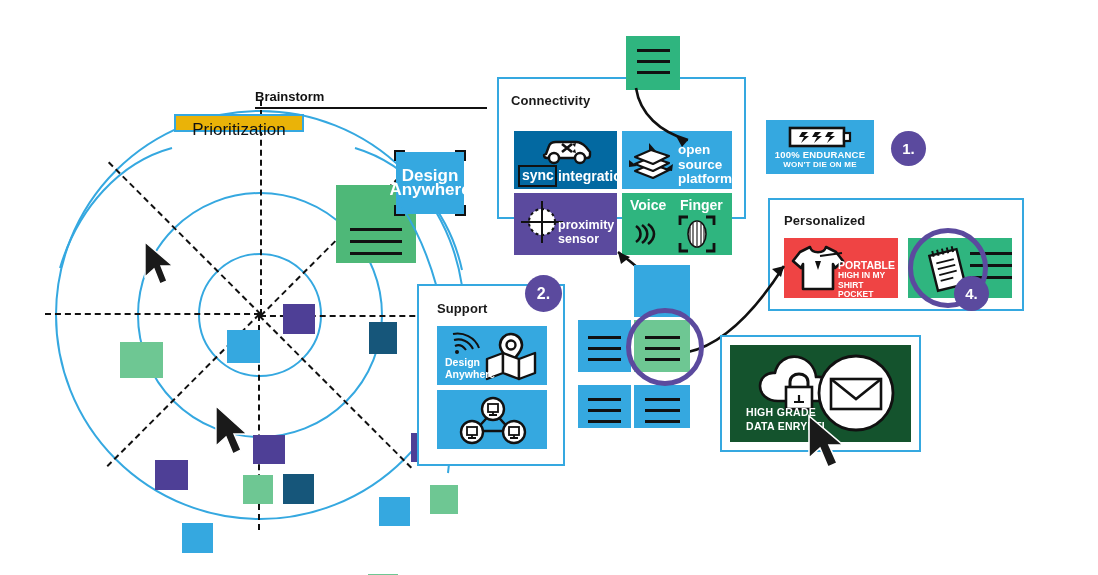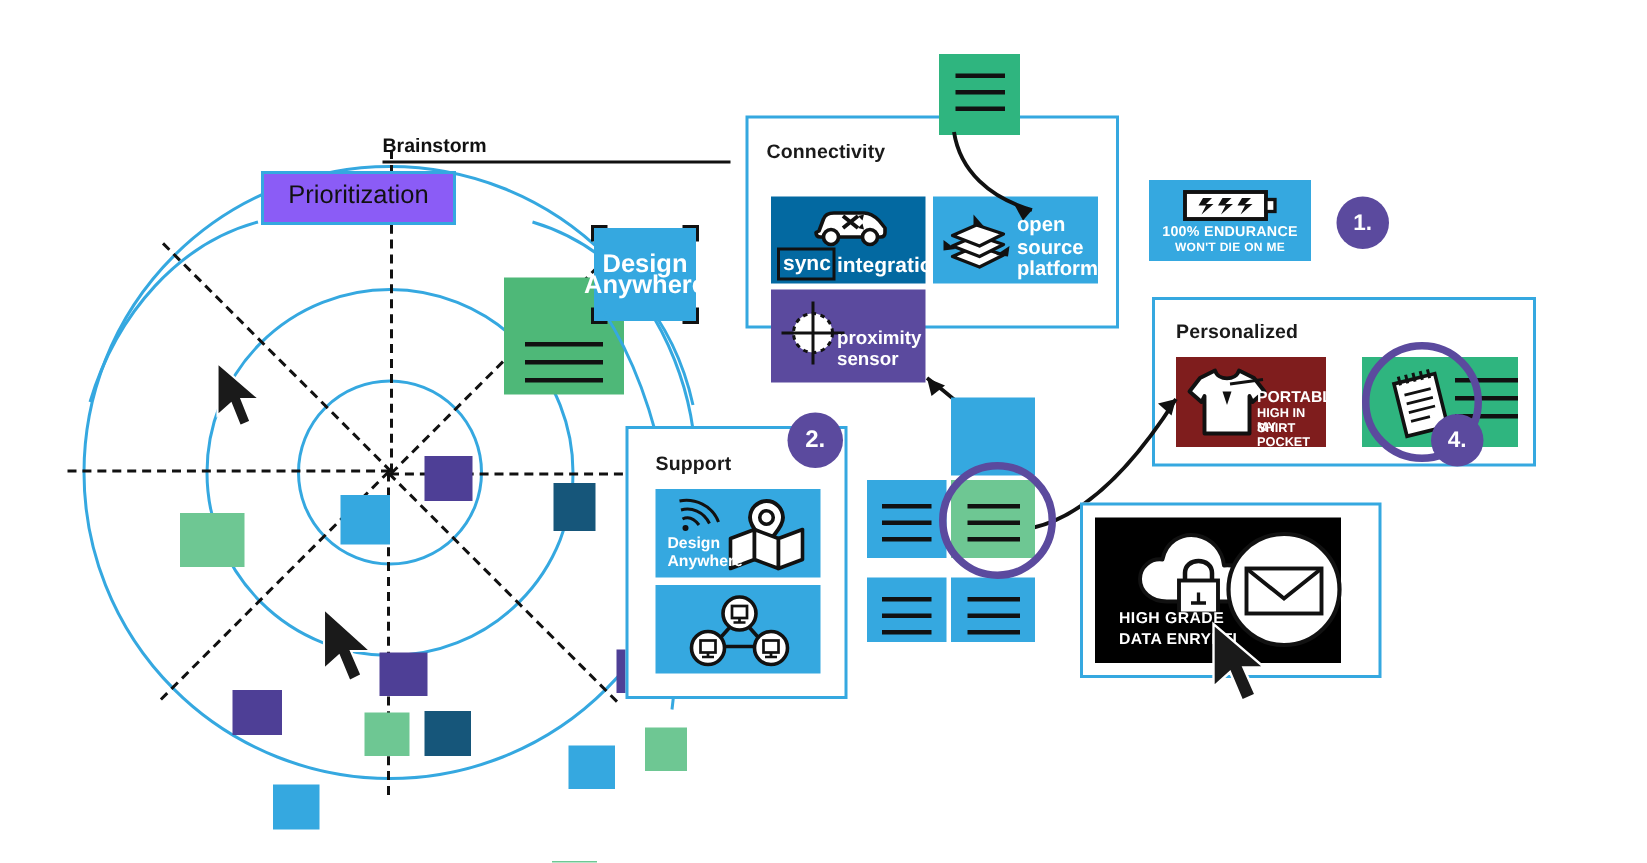--- a/index.html
+++ b/index.html
@@ -15,21 +15,21 @@
   
   #radar{position:absolute;left:55px;top:110px;width:410px;height:430px;}
   .ring{position:absolute;border:2px solid #35a8e0;border-radius:50%;box-sizing:border-box;}
   .spoke{position:absolute;border-top:2px dashed #111;transform-origin:0 0;height:0;}
 
   .sticky{position:absolute;}
 
   
   #brainstorm-label{position:absolute;left:255px;top:89px;font-size:13px;font-weight:bold;color:#111;}
   #brainstorm-rule{position:absolute;left:255px;top:107px;width:232px;height:0;border-top:2px solid #111;}
-  #prioritization-box{position:absolute;left:174px;top:114px;width:130px;height:36px;border:2px solid #35a8e0;background:#8b5cf6;box-sizing:border-box;}
+  #prioritization-box{position:absolute;left:174px;top:114px;width:130px;height:18px;border:2px solid #35a8e0;background:#eab308;box-sizing:border-box;}
   #prioritization-box span{display:block;text-align:center;line-height:27px;font-size:17px;color:#111;}
 
   
   #design-thinking{position:absolute;left:396px;top:152px;width:68px;height:62px;background:#35a8e0;}
   #design-thinking .dt-txt{position:absolute;inset:0;display:flex;flex-direction:column;align-items:center;justify-content:center;
     color:#fff;font-weight:bold;font-size:17px;line-height:14px;text-align:center;}
   .corner{position:absolute;width:9px;height:9px;border:2px solid #111;}
   .c-tl{left:-2px;top:-2px;border-right:none;border-bottom:none;}
   .c-tr{right:-2px;top:-2px;border-left:none;border-bottom:none;}
   .c-bl{left:-2px;bottom:-2px;border-right:none;border-top:none;}
@@ -161,20 +161,37 @@
   <div class="tile" style="left:15px;top:114px;width:103px;height:62px;background:#5b4a9e;">
     <svg style="position:absolute;left:4px;top:5px;" width="48" height="48" viewBox="0 0 48 48">
       <circle cx="24" cy="24" r="13" fill="#fff" stroke="#111" stroke-width="2" stroke-dasharray="3 3"></circle>
       <path d="M24 3 L24 45" stroke="#111" stroke-width="2"></path>
       <path d="M3 24 L45 24" stroke="#111" stroke-width="2"></path>
     </svg>
     <div class="tile-label no-sel" style="left:44px;top:26px;font-size:12.5px;white-space:pre-line;">proximity
 sensor</div>
   </div>
 
+  <div class="tile" style="left:123px;top:114px;width:110px;height:62px;background:#2fb57f;">
+    <div class="tile-label no-sel" style="left:8px;top:5px;font-size:14px;">Voice</div>
+    <div class="tile-label no-sel" style="left:58px;top:5px;font-size:14px;">Finger</div>
+    <svg style="position:absolute;left:10px;top:27px;" width="28" height="28" viewBox="0 0 28 28">
+      <path d="M4 6 C10 10 10 18 4 22" stroke="#111" stroke-width="2.6" fill="none"></path>
+      <path d="M10 5 C17 10 17 18 10 23" stroke="#111" stroke-width="2.6" fill="none"></path>
+      <path d="M16 4 C24 10 24 18 16 24" stroke="#111" stroke-width="2.6" fill="none"></path>
+    </svg>
+    <svg style="position:absolute;left:56px;top:22px;" width="38" height="38" viewBox="0 0 38 38">
+      <ellipse cx="19" cy="19" rx="9" ry="13" fill="#fff" stroke="#111" stroke-width="1.6"></ellipse>
+      <path d="M19 7 L19 31 M15 8 L15 30 M23 8 L23 30 M12 12 L12 27 M26 12 L26 27" stroke="#111" stroke-width="1.1"></path>
+      <path d="M2 10 L2 2 L10 2" stroke="#111" stroke-width="2.8" fill="none"></path>
+      <path d="M28 2 L36 2 L36 10" stroke="#111" stroke-width="2.8" fill="none"></path>
+      <path d="M2 28 L2 36 L10 36" stroke="#111" stroke-width="2.8" fill="none"></path>
+      <path d="M36 28 L36 36 L28 36" stroke="#111" stroke-width="2.8" fill="none"></path>
+    </svg>
+  </div>
 </div>
 
 <div class="note" style="left:626px;top:36px;width:54px;height:54px;background:#2fb57f;">
   <div class="ln" style="left:11px;top:13px;width:33px;"></div>
   <div class="ln" style="left:11px;top:24px;width:33px;"></div>
   <div class="ln" style="left:11px;top:35px;width:33px;"></div>
 </div>
 
 <svg class="abs" style="left:630px;top:86px;" width="90" height="70" viewBox="0 0 90 70" fill="none">
   <path d="M6 2 C 10 28, 30 46, 58 54" stroke="#111" stroke-width="2.6"></path>
@@ -234,21 +251,21 @@
     <path d="M40 7 L46 7 L42 11 L47 11 L39 18 L42 12 L37 12 Z" fill="#111"></path>
   </svg>
   <div class="tile-label no-sel" style="left:0;width:108px;text-align:center;top:30px;font-size:9.5px;letter-spacing:.2px;">100% ENDURANCE</div>
   <div class="tile-label no-sel" style="left:0;width:108px;text-align:center;top:41px;font-size:8px;letter-spacing:.2px;">WON'T DIE ON ME</div>
 </div>
 <div class="badge" style="left:891px;top:131px;width:35px;height:35px;font-size:15px;">1.</div>
 
 <div class="panel" style="left:768px;top:198px;width:256px;height:113px;">
   <div class="panel-title no-sel" style="left:14px;top:13px;">Personalized</div>
 
-  <div class="tile" style="left:14px;top:38px;width:100px;height:60px;background:#7f1d1d;">
+  <div class="tile" style="left:14px;top:38px;width:114px;height:60px;background:#ef4444;">
     <svg style="position:absolute;left:6px;top:5px;" width="56" height="50" viewBox="0 0 56 50">
       <path d="M20 4 L10 9 L3 18 L11 25 L13 21 L13 46 L43 46 L43 21 L45 25 L53 18 L46 9 L36 4 C34 11 22 11 20 4 Z" fill="#fff" stroke="#111" stroke-width="2.6" stroke-linejoin="round"></path>
       <path d="M25 18 L31 18 L28 27 Z" fill="#111"></path>
       <path d="M30 13 L52 10" stroke="#111" stroke-width="2"></path>
     </svg>
     <div class="tile-label no-sel" style="left:54px;top:22px;font-size:10.5px;">PORTABLE</div>
     <div class="tile-label no-sel" style="left:54px;top:33px;font-size:8.5px;">HIGH IN MY</div>
     <div class="tile-label no-sel" style="left:54px;top:43px;font-size:8.5px;">SHIRT POCKET</div>
   </div>
 
@@ -269,21 +286,21 @@
 </div>
 <div class="hl-circle" style="left:908px;top:228px;width:80px;height:80px;"></div>
 <div class="badge" style="left:954px;top:276px;width:35px;height:35px;font-size:15px;">4.</div>
 
 <svg class="abs" style="left:684px;top:248px;" width="110" height="110" viewBox="0 0 110 110" fill="none">
   <path d="M4 104 C 40 96, 72 62, 100 18" stroke="#111" stroke-width="2.6"></path>
   <path d="M100 18 l-12 3 l9 8 Z" fill="#111"></path>
 </svg>
 
 <div class="panel" style="left:720px;top:335px;width:201px;height:117px;">
-  <div class="tile" style="left:8px;top:8px;width:164px;height:97px;background:#000000;text-decoration:underline;">
+  <div class="tile" style="left:8px;top:8px;width:181px;height:97px;background:#14532d;text-decoration:underline;">
     <svg style="position:absolute;left:28px;top:8px;" width="84" height="62" viewBox="0 0 84 62">
       <path d="M20 48 C9 48 2 41 2 33 C2 25 9 19 17 20 C19 9 29 2 40 4 C50 6 57 14 58 24 C68 23 76 29 77 38 C78 45 71 48 63 48 Z" fill="#fff" stroke="#111" stroke-width="2.6" stroke-linejoin="round"></path>
       <path d="M32 36 L32 29 C32 24 36 21 41 21 C46 21 50 24 50 29 L50 36" fill="none" stroke="#111" stroke-width="3"></path>
       <rect x="28" y="34" width="26" height="22" fill="#fff" stroke="#111" stroke-width="2.6"></rect>
       <path d="M41 42 L41 48 M36 49 L46 49" stroke="#111" stroke-width="2.2"></path>
     </svg>
     <svg style="position:absolute;left:86px;top:8px;" width="80" height="80" viewBox="0 0 80 80">
       <circle cx="40" cy="40" r="37" fill="#fff" stroke="#111" stroke-width="2.8"></circle>
       <rect x="15" y="26" width="50" height="30" fill="#fff" stroke="#111" stroke-width="2.6"></rect>
       <path d="M15 26 L40 46 L65 26" fill="none" stroke="#111" stroke-width="2.6"></path>

